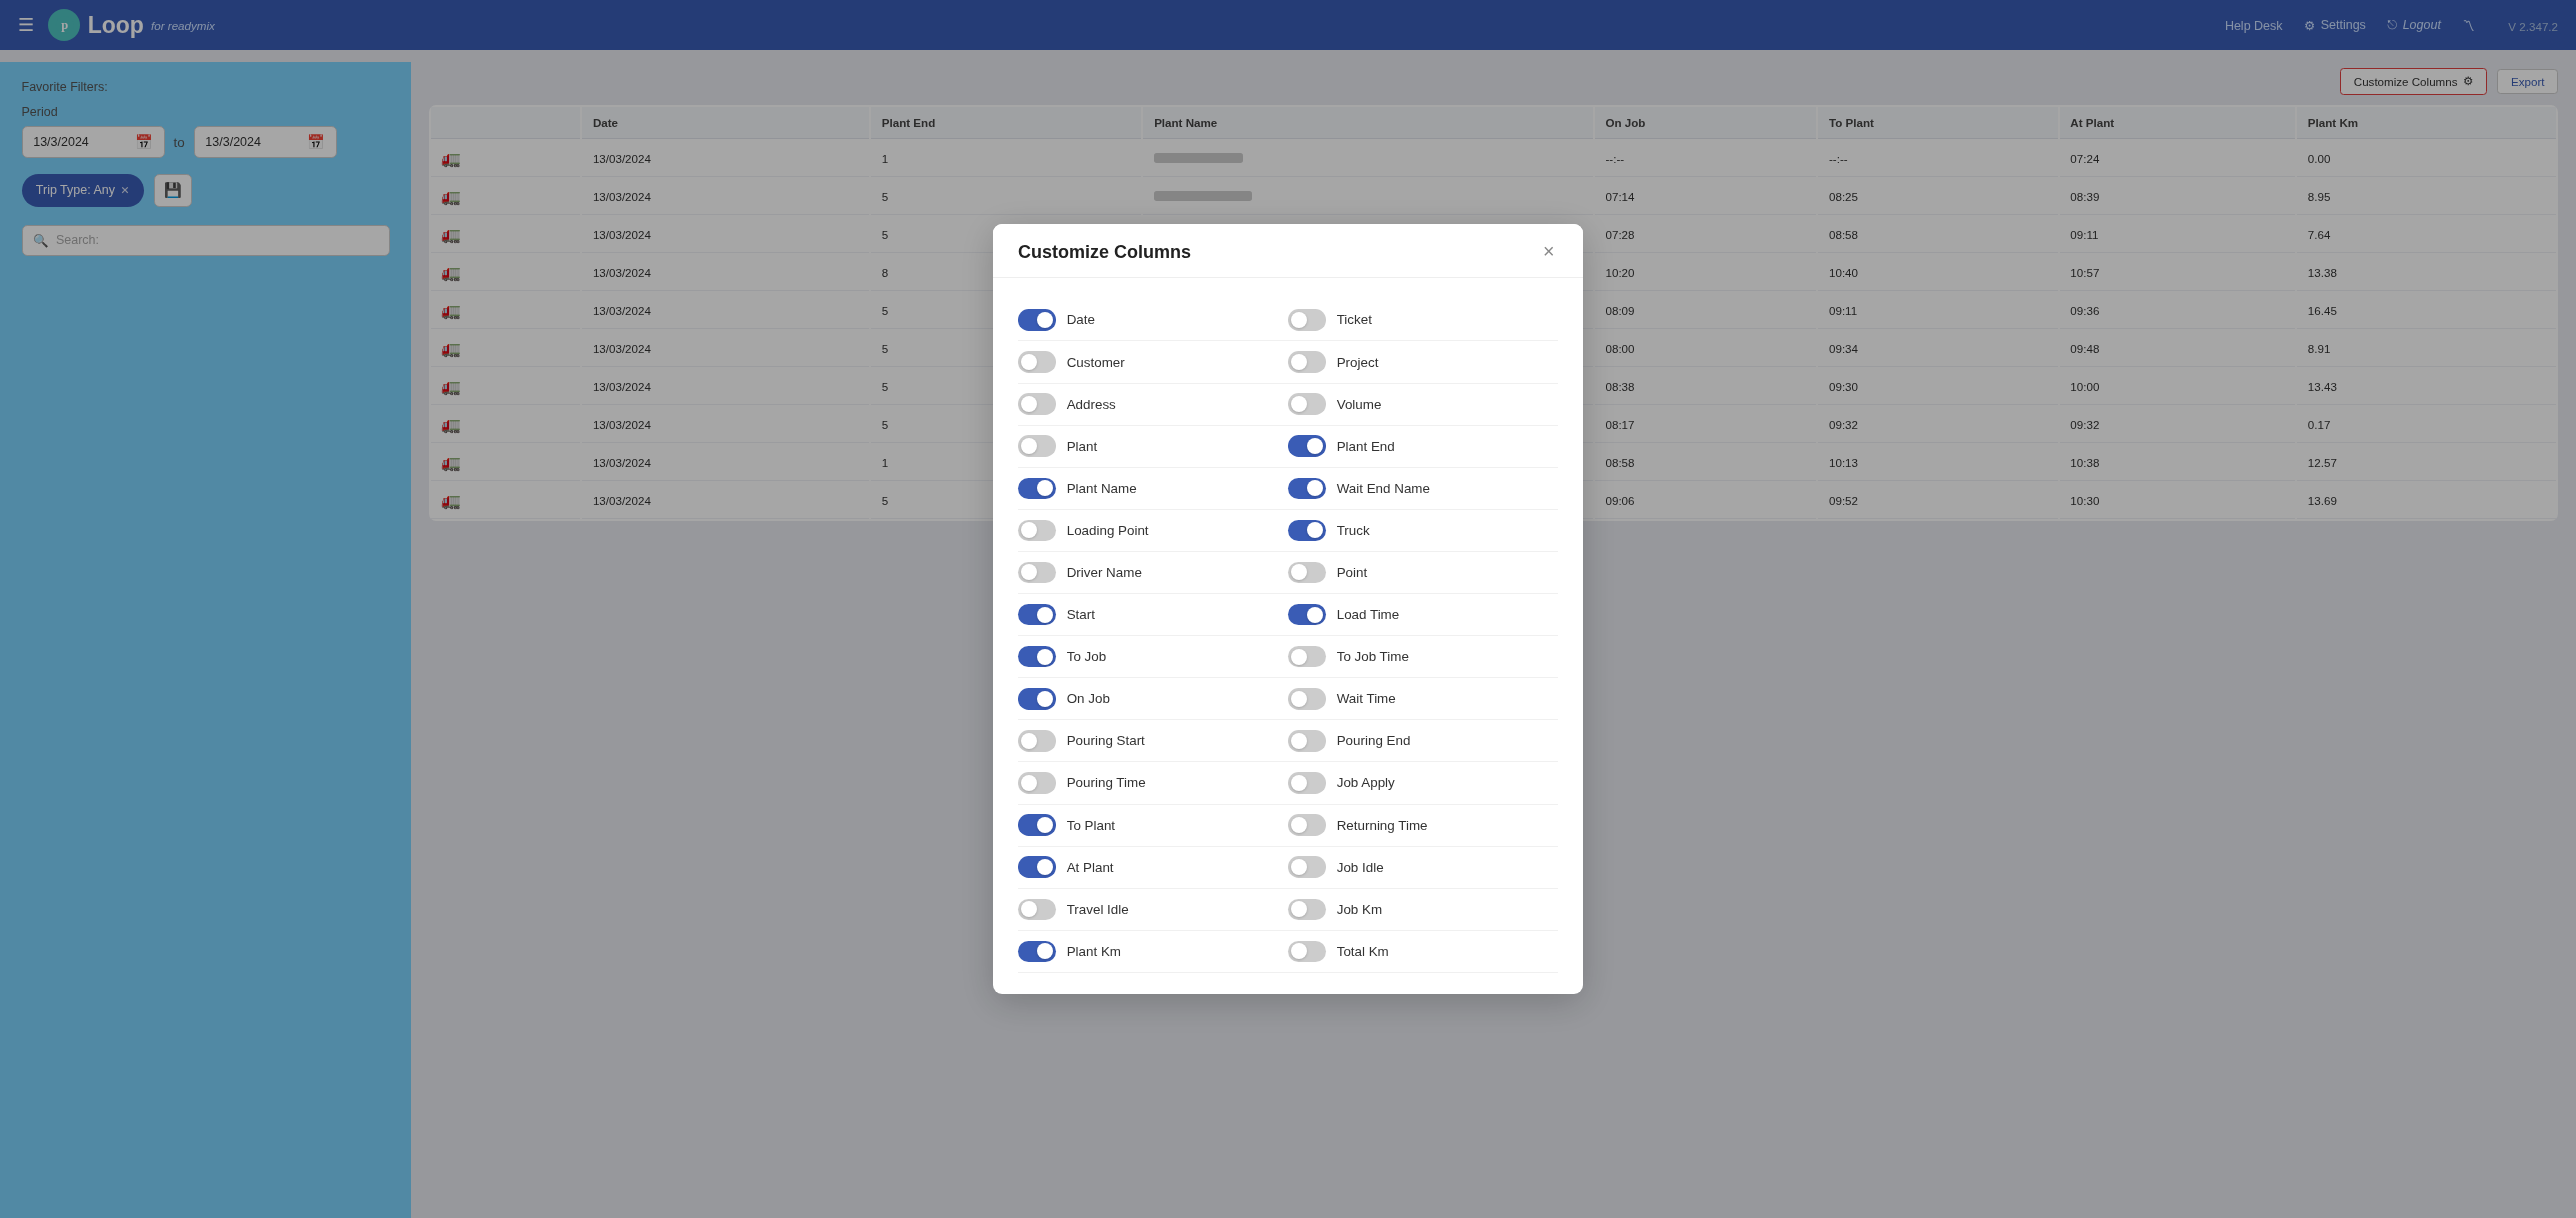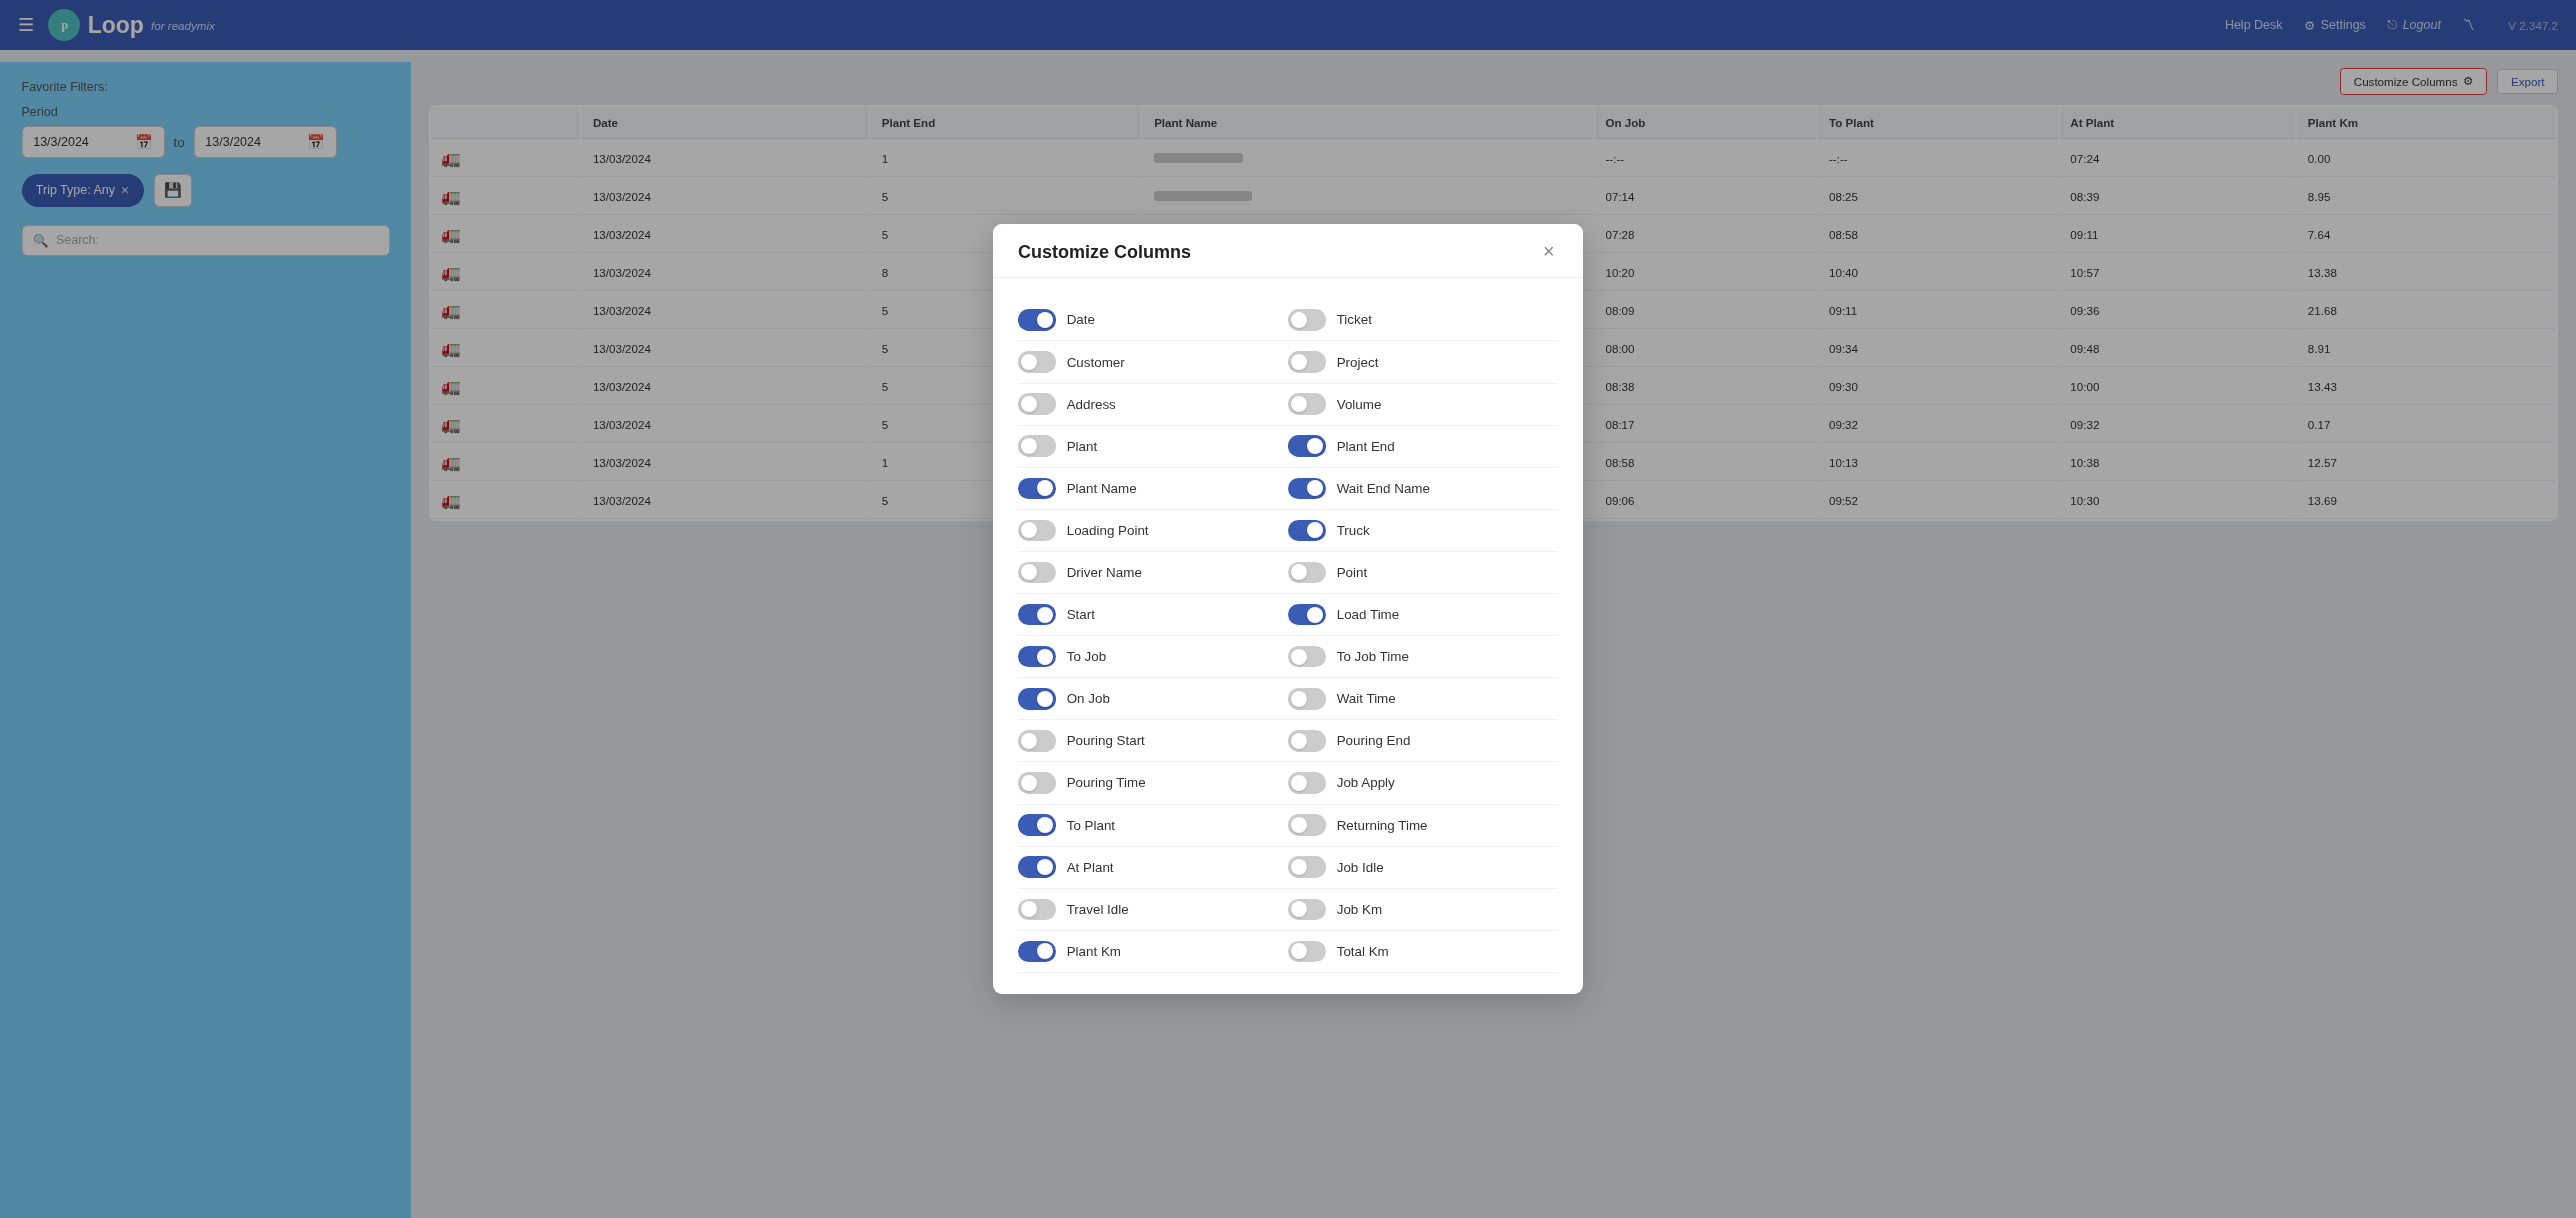--- a/index.html
+++ b/index.html
@@ -19,21 +19,21 @@
     .logo-area { display: flex; align-items: center; gap: 7.2px; color: white; }
     .logo-p {
       width: 32px; height: 32px;
       background: #4fc3c0;
       border-radius: 50%;
       display: flex; align-items: center; justify-content: center;
       font-weight: bold; font-size: 16px; color: white;
     }
     .logo-text { font-size: 23px; font-weight: bold; color: white; }
     .logo-sub { font-size: 11.6px; color: #cce0ff; font-style: italic; }
-    .header-right { display: flex; align-items: center; gap: 21.5px; }
+    .header-right { display: flex; align-items: flex-end; gap: 21.5px; }
     .header-link { color: #cce0ff; font-size: 12.5px; cursor: pointer; display: flex; align-items: center; gap: 5.4px; }
     .version-text { color: #aac0e0; font-size: 11.6px; margin-left: 12px; }
 
     
     .main-container { display: flex; }
     .sidebar { width: 411px; min-width: 411px; background: #7dd3fc; padding: 18px 21.5px; min-height: calc(100vh - 50px); margin-top: 12px; }
     .content-area { flex: 1; background: #e8eaf0; padding: 18px; }
 
     
     .favorite-label { font-size: 12.5px; color: #555; margin-bottom: 10.7px; }
@@ -275,21 +275,21 @@
     <td>13.38</td>
   </tr>
           <tr>
     <td><span class="truck-icon">🚛</span></td>
     <td>13/03/2024</td>
     <td>5</td>
     <td><span class="redacted-bar" style="width:98px"></span></td>
     <td>08:09</td>
     <td>09:11</td>
     <td>09:36</td>
-    <td>21.68</td>
+    <td>16.45</td>
   </tr>
           <tr>
     <td><span class="truck-icon">🚛</span></td>
     <td>13/03/2024</td>
     <td>5</td>
     <td><span class="redacted-bar" style="width:97px"></span></td>
     <td>08:00</td>
     <td>09:34</td>
     <td>09:48</td>
     <td>8.91</td>

